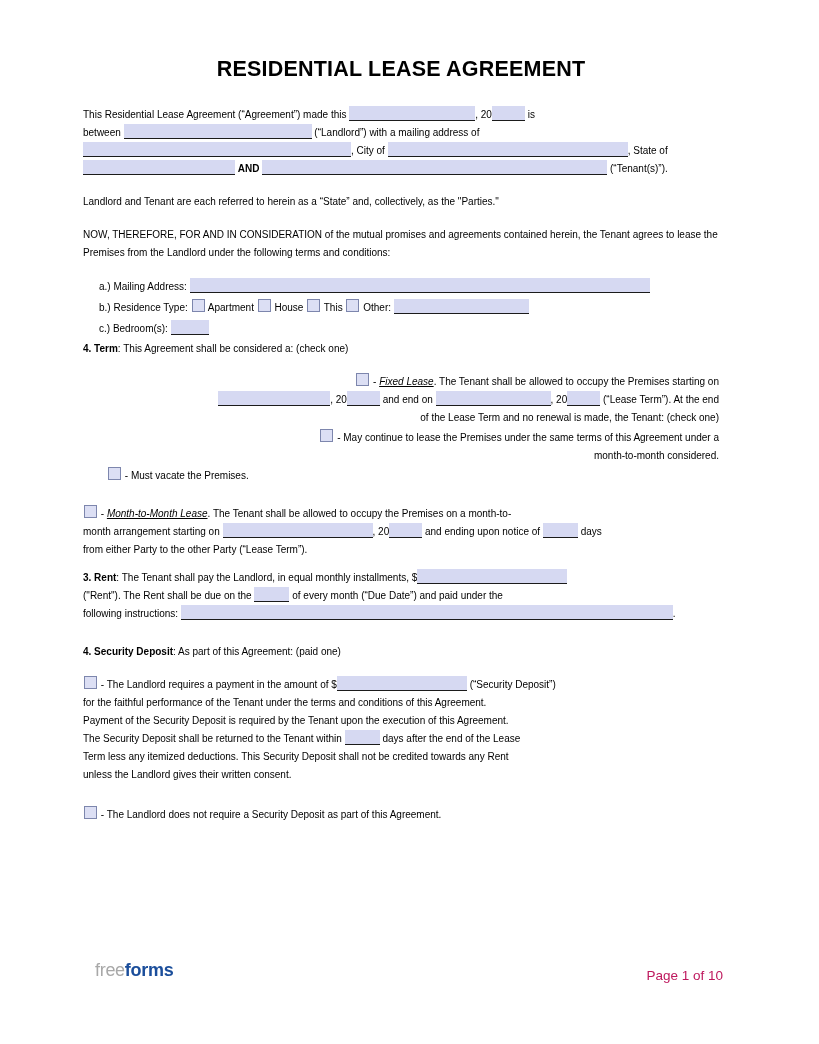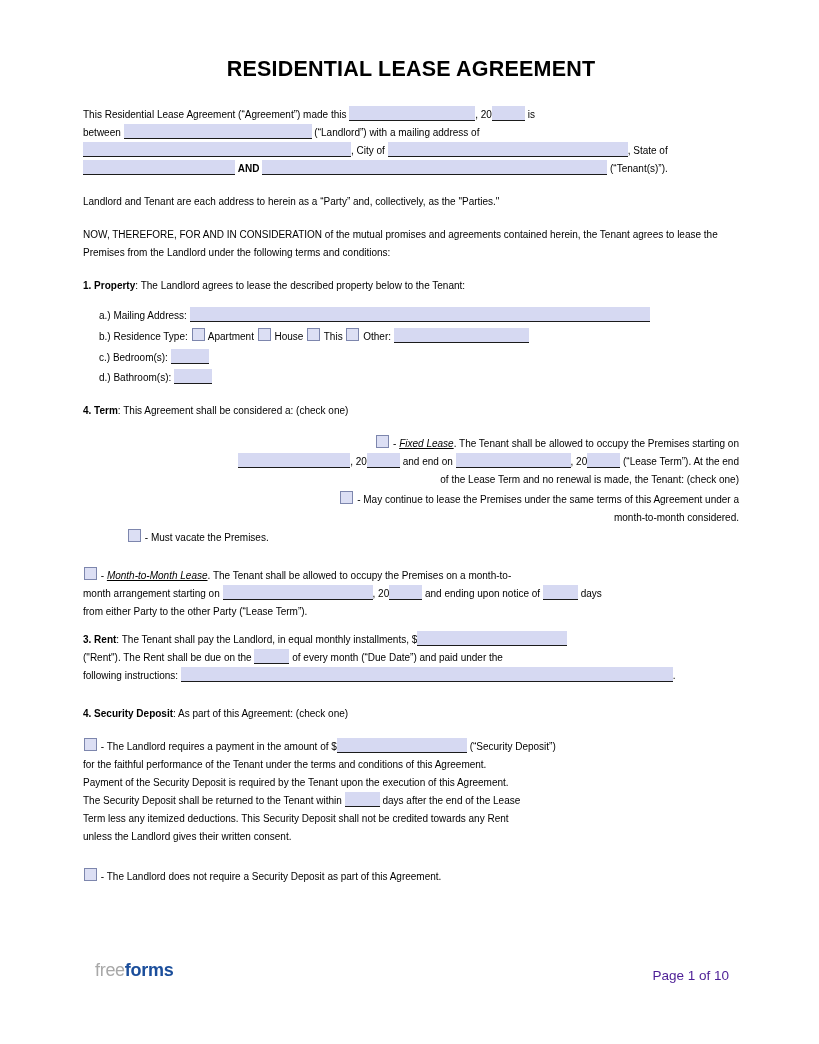--- a/index.html
+++ b/index.html
@@ -1,111 +1,109 @@
 <!DOCTYPE html>
 <html><head>
 <meta charset="utf-8">
 <style>
   html,body{margin:0;padding:0;background:#ffffff;}
   body{
     width:819px;height:1044px;position:relative;overflow:hidden;
     font-family:"Liberation Sans","DejaVu Sans",sans-serif;
     color:#000;
   }
-  .doc{padding:0 80px 0 83px;}
+  .doc{padding:0 100px 0 83px;}
   h1.title{
     margin:56px 0 24px 0;
     text-align:center;
     font-size:21.5px;
     line-height:26px;
     font-weight:bold;
     letter-spacing:0.2px;
   }
   .para{
     font-size:10px;
     line-height:18px;
     margin:0 0 15px 0;
   }
   .para.tight{line-height:19px;margin-bottom:2px;}
   .para.gap-sm{margin-bottom:2px;text-align:right;}
   .para.gap-xs{margin-bottom:10px;}
   .para.gap-lg{margin-bottom:20px;}
   .para.gap-xl{margin-bottom:22px;}
   .para.list-gap{margin-bottom:11px;}
   .indent1{margin-left:16px;}
-  .indent2{margin-left:44px;}
+  .indent2{margin-left:24px;}
   .s-b{font-weight:bold;}
   .s-i{font-style:italic;}
   .s-u{text-decoration:underline;}
   .blank{
     display:inline-block;
     height:14px;
     background:#d6d9f2;
     border-bottom:1.5px solid #1b1b1b;
     vertical-align:-3px;
   }
   .cb{
     display:inline-block;
     width:11px;height:11px;
     background:#dcdff4;
     border:1px solid #7d86ad;
     vertical-align:-1px;
     margin:0 1px;
   }
   .footer{
     position:absolute;
-    left:0;right:10px;bottom:0;
+    left:0;right:16px;bottom:0;
     height:84px;
   }
   .logo{
     position:absolute;
     left:95px;top:0;
     font-size:18px;
     letter-spacing:-0.3px;
   }
   .logo .free{color:#a8a8a8;font-weight:400;}
   .logo .forms{color:#1b4e9b;font-weight:700;}
   .page-num{
     position:absolute;
     right:80px;top:8px;
     font-size:13.5px;
-    color:#4c1d95;
+    color:#be185d;
   }
 </style>
 </head>
 <body>
 
 <div class="doc">
   <h1 class="title">RESIDENTIAL LEASE AGREEMENT</h1>
 
   <div class="para"><span>This Residential Lease Agreement (“Agreement”) made this </span><span class="blank" style="width: 126px;"></span><span>, 20</span><span class="blank" style="width: 33px;"></span><span> is</span><br><span>between </span><span class="blank" style="width: 188px;"></span><span> (“Landlord”) with a mailing address of</span><br><span class="blank" style="width: 268px;"></span><span>, City of </span><span class="blank" style="width: 240px;"></span><span>, State of</span><br><span class="blank" style="width: 152px;"></span><span> </span><span class="s-b">AND</span><span> </span><span class="blank" style="width: 345px;"></span><span> (“Tenant(s)”).</span></div>
 
-  <div class="para"><span>Landlord and Tenant are each address to herein as a “Party” and, collectively, as the "Parties."</span></div>
+  <div class="para"><span>Landlord and Tenant are each referred to herein as a “State” and, collectively, as the "Parties."</span></div>
 
   <div class="para"><span>NOW, THEREFORE, FOR AND IN CONSIDERATION of the mutual promises and agreements contained herein, the Tenant agrees to lease the Premises from the Landlord under the following terms and conditions:</span></div>
 
-  <div class="para list-gap"><span class="s-b">1. Property</span><span>: The Landlord agrees to lease the described property below to the Tenant:</span></div>
 
   <div class="para tight indent1"><span>a.) Mailing Address: </span><span class="blank" style="width: 460px;"></span></div>
   <div class="para tight indent1"><span>b.) Residence Type: </span><span class="cb"></span><span> Apartment </span><span class="cb"></span><span> House </span><span class="cb"></span><span> This </span><span class="cb"></span><span> Other: </span><span class="blank" style="width: 135px;"></span></div>
   <div class="para tight indent1"><span>c.) Bedroom(s): </span><span class="blank" style="width: 38px;"></span></div>
-  <div class="para indent1"><span>d.) Bathroom(s): </span><span class="blank" style="width: 38px;"></span></div>
 
 
   <div class="para"><span class="s-b">4. Term</span><span>: This Agreement shall be considered a: (check one)</span></div>
 
   <div class="para gap-sm"><span class="cb"></span><span> - </span><span class="s-i s-u">Fixed Lease</span><span>. The Tenant shall be allowed to occupy the Premises starting on</span><br><span class="blank" style="width: 112px;"></span><span>, 20</span><span class="blank" style="width: 33px;"></span><span> and end on </span><span class="blank" style="width: 115px;"></span><span>, 20</span><span class="blank" style="width: 33px;"></span><span> (“Lease Term”). At the end</span><br><span>of the Lease Term and no renewal is made, the Tenant: (check one)</span></div>
   <div class="para gap-sm indent2"><span class="cb"></span><span> - May continue to lease the Premises under the same terms of this Agreement under a</span><br><span>month-to-month considered.</span></div>
   <div class="para gap-lg indent2"><span class="cb"></span><span> - Must vacate the Premises.</span></div>
 
   <div class="para gap-xs"><span class="cb"></span><span> - </span><span class="s-i s-u">Month-to-Month Lease</span><span>. The Tenant shall be allowed to occupy the Premises on a month-to-</span><br><span>month arrangement starting on </span><span class="blank" style="width: 150px;"></span><span>, 20</span><span class="blank" style="width: 33px;"></span><span> and ending upon notice of </span><span class="blank" style="width: 35px;"></span><span> days</span><br><span>from either Party to the other Party (“Lease Term”).</span></div>
 
   <div class="para gap-lg"><span class="s-b">3. Rent</span><span>: The Tenant shall pay the Landlord, in equal monthly installments, $</span><span class="blank" style="width: 150px;"></span><br><span>("Rent"). The Rent shall be due on the </span><span class="blank" style="width: 35px;"></span><span> of every month (“Due Date”) and paid under the</span><br><span>following instructions: </span><span class="blank" style="width: 492px;"></span><span>.</span></div>
 
-  <div class="para"><span class="s-b">4. Security Deposit</span><span>: As part of this Agreement: (check one)</span></div>
+  <div class="para"><span class="s-b">4. Security Deposit</span><span>: As part of this Agreement: (paid one)</span></div>
 
   <div class="para gap-xl"><span class="cb"></span><span> - The Landlord requires a payment in the amount of $</span><span class="blank" style="width: 130px;"></span><span> (“Security Deposit”)</span><br><span>for the faithful performance of the Tenant under the terms and conditions of this Agreement.</span><br><span>Payment of the Security Deposit is required by the Tenant upon the execution of this Agreement.</span><br><span>The Security Deposit shall be returned to the Tenant within </span><span class="blank" style="width: 35px;"></span><span> days after the end of the Lease</span><br><span>Term less any itemized deductions. This Security Deposit shall not be credited towards any Rent</span><br><span>unless the Landlord gives their written consent.</span></div>
 
   <div class="para"><span class="cb"></span><span> - The Landlord does not require a Security Deposit as part of this Agreement.</span></div>
 </div>
 
 <div class="footer">
   <div class="logo">
     <span class="free">free</span><span class="forms">forms</span>
   </div>

